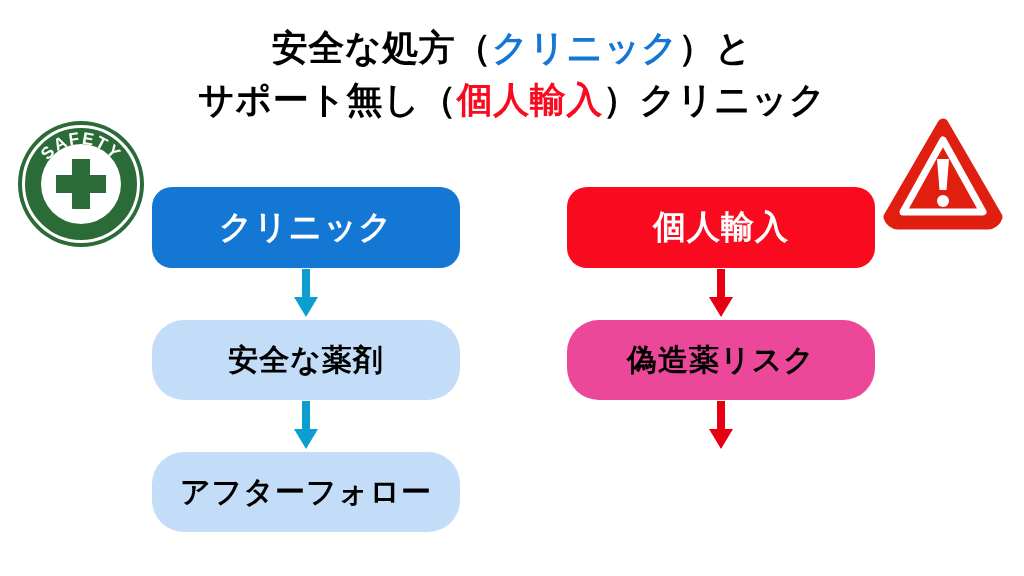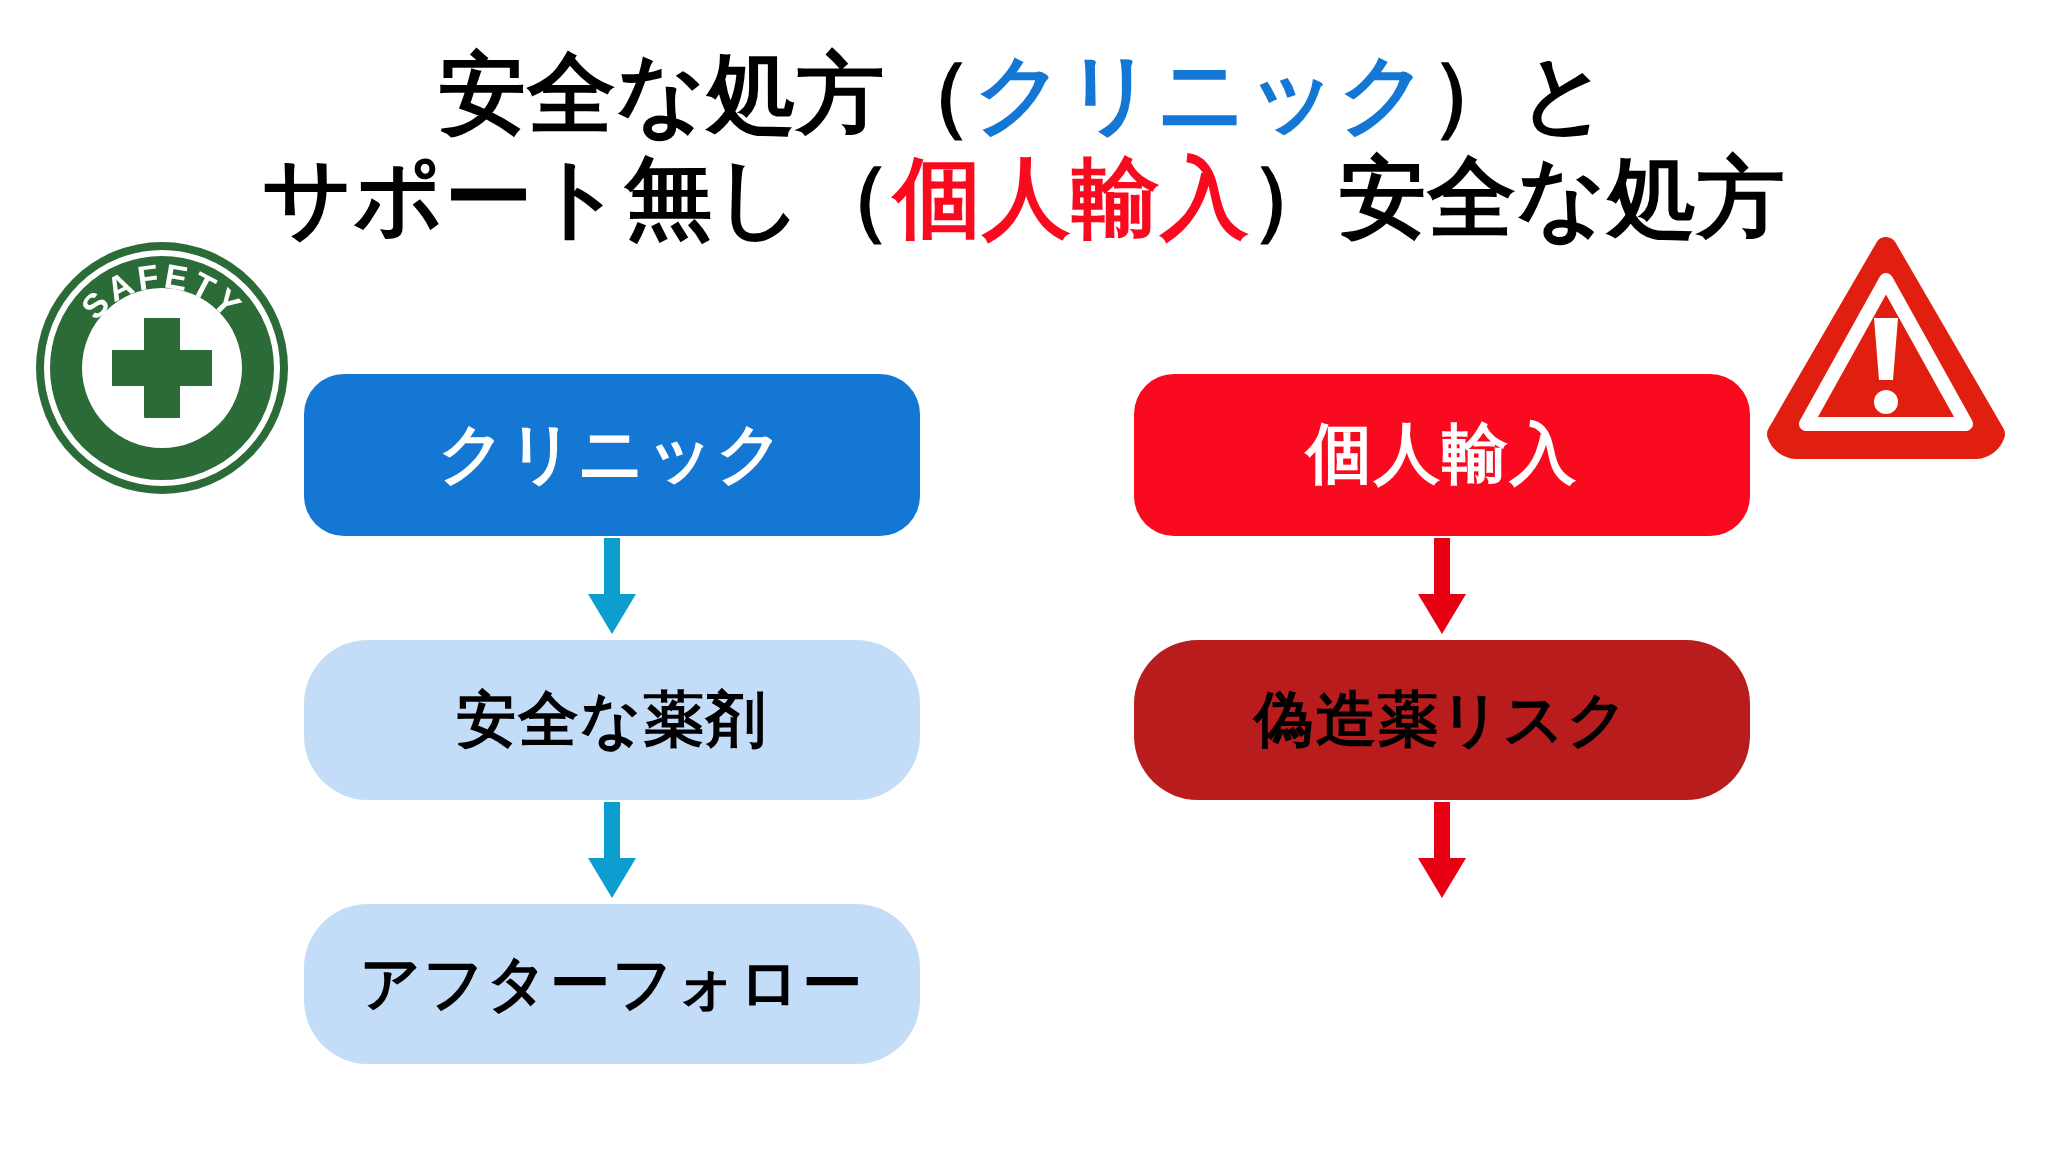--- a/index.html
+++ b/index.html
@@ -16,21 +16,21 @@
     font-family: "Liberation Sans", "DejaVu Sans", sans-serif;
   }
 
   
   .title {
     position: absolute;
     left: 0;
     top: 22px;
     width: 1024px;
     text-align: center;
-    font-size: 44px;
+    font-size: 36px;
     line-height: 52px;
     font-weight: 800;
     color: #000000;
     letter-spacing: 0.5px;
     white-space: nowrap;
   }
   .title-line { display: block; }
   .tk-blue { color: #1577d4; }
   .tk-red  { color: #fa0a1e; }
 
@@ -82,42 +82,42 @@
   }
   .node.step {
     height: 80px;
     font-size: 30px;
     color: #000000;
   }
 
   .node.head.blue { background: #1577d4; }
   .node.head.red  { background: #fa0a1e; }
   .node.step.lightblue { background: #c3dcf7; }
-  .node.step.pink      { background: #b91c1c; }
+  .node.step.pink      { background: #ec4899; }
 
   
   .arrow {
     height: 52px;
     display: flex;
     align-items: center;
     justify-content: center;
   }
   .arrow svg { display: block; }
 </style>
 </head>
 <body>
 
 <div id="canvas">
 
   <div class="title">
     <span class="title-line">
       <span>安全な処方（</span><span class="tk-blue">クリニック</span><span>）と</span>
     </span>
     <span class="title-line">
-      <span>サポート無し（</span><span class="tk-red">個人輸入</span><span>）安全な処方</span>
+      <span>サポート無し（</span><span class="tk-red">個人輸入</span><span>）クリニック</span>
     </span>
   </div>
 
   <div class="badge-safety">
     <svg width="128" height="128" viewBox="0 0 128 128" aria-hidden="true">
       <defs>
         <path id="arcTop" d="M 24,64 A 40,40 0 0 1 104,64"></path>
         <path id="arcBottom" d="M 26,64 A 38,38 0 0 0 102,64"></path>
       </defs>
       <circle cx="64" cy="64" r="63" fill="#2a6b38"></circle>

